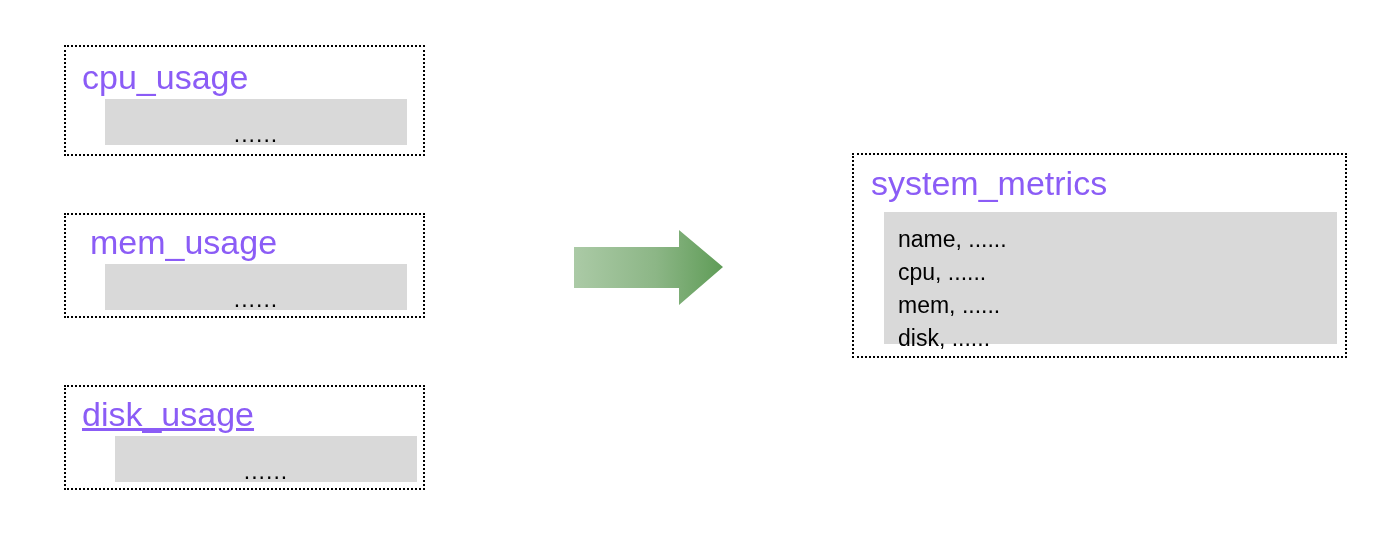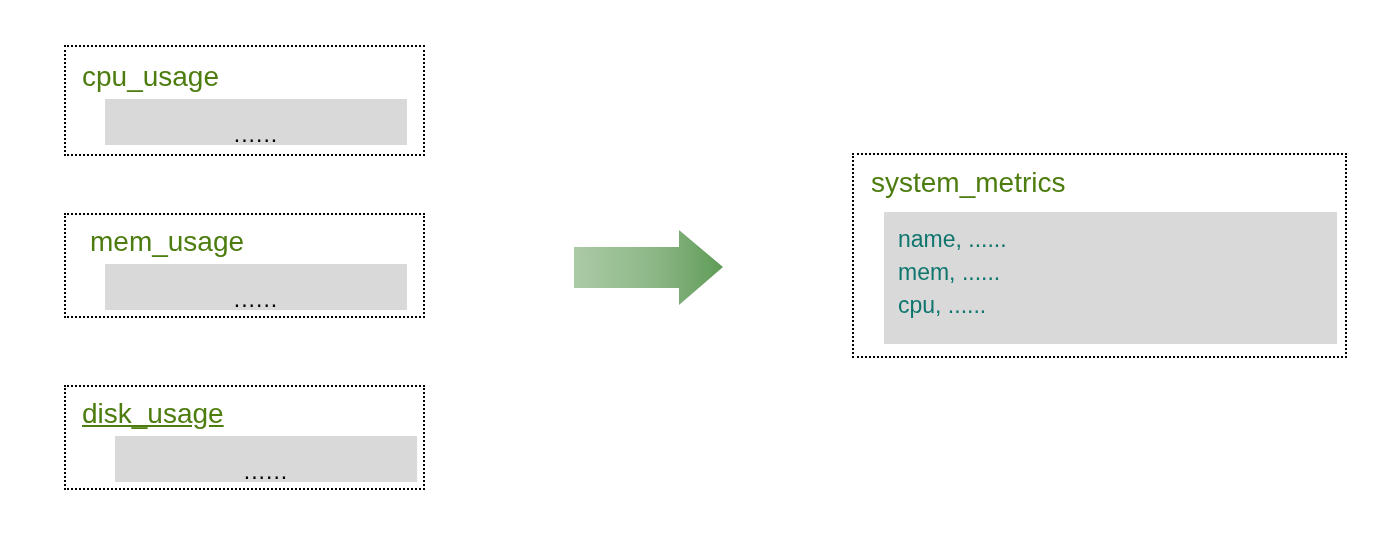--- a/index.html
+++ b/index.html
@@ -21,23 +21,23 @@
 
   
   .node-box {
     position: absolute;
     box-sizing: border-box;
     border: 2px dotted #000000;
     background: #ffffff;
   }
   .node-title {
     position: absolute;
-    font-size: 28px;
+    font-size: 34px;
     line-height: 28px;
-    color: #4d7c0f;
+    color: #8b5cf6;
     white-space: nowrap;
     letter-spacing: 0px;
   }
   .payload {
     position: absolute;
     box-sizing: border-box;
     background: #d9d9d9;
   }
   .payload-dots {
     position: absolute;
@@ -46,21 +46,21 @@
     text-align: center;
     font-size: 23px;
     line-height: 23px;
     color: #000000;
     letter-spacing: 1px;
   }
   .payload-lines {
     position: absolute;
     font-size: 23px;
     line-height: 33px;
-    color: #0f766e;
+    color: #000000;
     white-space: nowrap;
   }
   .payload-line {
     display: block;
   }
 
   
   .flow-arrow {
     position: absolute;
     left: 570px;
@@ -104,19 +104,20 @@
       </linearGradient>
     </defs>
     <polygon points="4,25 109,25 109,8 153,45 109,83 109,66 4,66" fill="url(#arrowGrad)"></polygon>
   </svg>
 
   <div class="node-box" style="left:852px; top:153px; width:495px; height:205px;">
     <div class="node-title" style="left:17px; top:14px;">system_metrics</div>
     <div class="payload" style="left:30px; top:57px; width:453px; height:132px;">
       <div class="payload-lines" style="left:14px; top:11px;">
         <span class="payload-line">name, ......</span>
+        <span class="payload-line">cpu, ......</span>
         <span class="payload-line">mem, ......</span>
-        <span class="payload-line">cpu, ......</span>
+        <span class="payload-line">disk, ......</span>
       </div>
     </div>
   </div>
 
 </div>
 
 </body></html>

